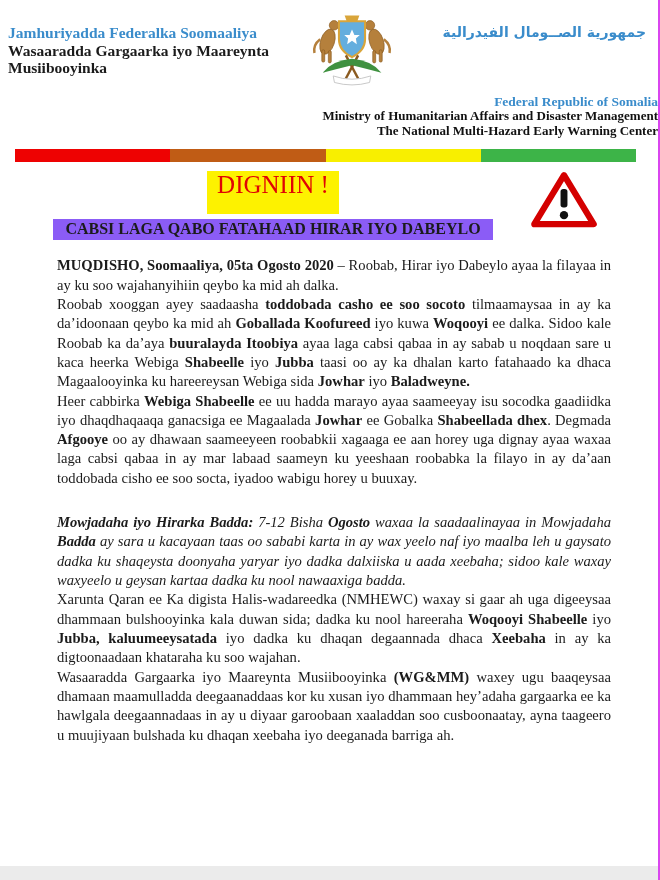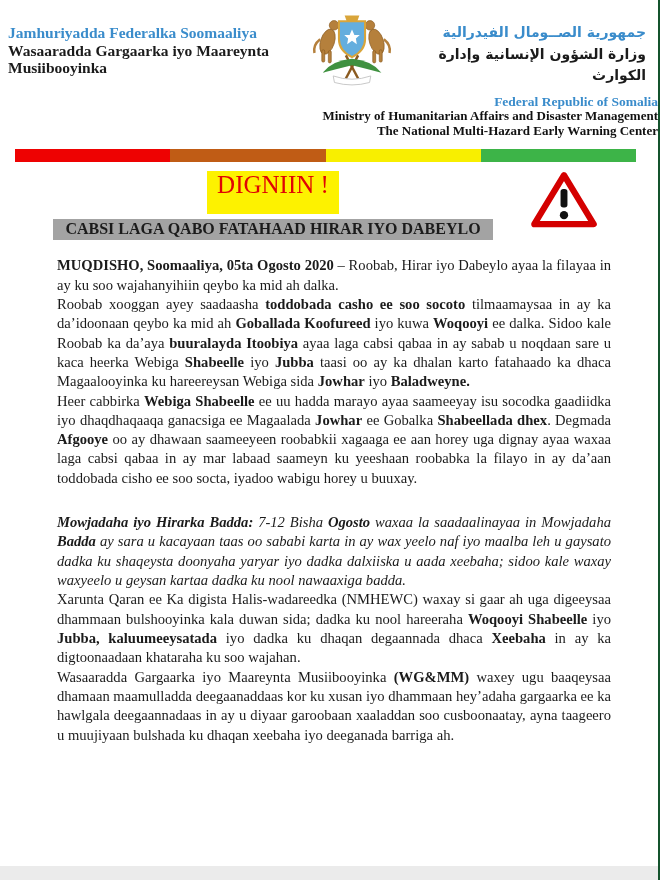--- a/index.html
+++ b/index.html
@@ -4,21 +4,21 @@
 <style>
   html,body { margin:0; padding:0; background:#ffffff; }
   .page {
     position:relative;
     width:660px; height:880px;
     margin:0 auto;
     background:#ffffff;
     font-family:"Liberation Serif", serif;
     color:#1b1b1b;
     box-sizing:border-box;
-    border-right:2px solid #14532d;
+    border-right:2px solid #d946ef;
     overflow:hidden;
   }
   
   .hdr { display:flex; align-items:flex-start; padding:24px 6px 0 8px; }
   .hdr-left { width:292px; font-weight:bold; font-size:15.5px; line-height:1.13; letter-spacing:0; }
   .hdr-left .blue { color:#3a8ccb; }
   .hdr-emblem { width:104px; text-align:center; margin-top:-16px; flex:0 0 auto; }
   .hdr-right {
     flex:1; text-align:right; direction:rtl;
     font-family:"DejaVu Sans", sans-serif;
@@ -80,41 +80,40 @@
 
         <path d="M60,62 q-24,2 -36,17 q20,-5 36,-9 Z" fill="#3f9140"></path>
         <path d="M60,62 q24,2 36,17 q-20,-5 -36,-9 Z" fill="#3f9140"></path>
 
         <path d="M37,83 q23,8 46,0 l-1.5,8 q-21.5,6 -43,0 Z" fill="#ffffff" stroke="#bdbdbd" stroke-width="1"></path>
       </svg>
     </div>
 
     <div class="hdr-right">
       <div class="blue">جمهورية الصــومال الفيدرالية</div>
-      <div>وزارة الشؤون الإنسانية وإدارة الكوارث</div>
     </div>
   </header>
 
   <div class="hdr-center">
     <div class="federal">Federal Republic of Somalia</div>
     <div class="l2">Ministry of Humanitarian Affairs and Disaster Management</div>
     <div class="l3">The National Multi-Hazard Early Warning Center</div>
   </div>
 
   <div class="alert-bar">
       <div style="background: rgb(238, 2, 2);"></div>
       <div style="background: rgb(192, 92, 21);"></div>
       <div style="background: rgb(248, 239, 0);"></div>
       <div style="background: rgb(61, 180, 72);"></div>
     </div>
 
   <section class="warning-block">
     <div class="warning-center">
       <span class="digniin" style="color: rgb(224, 4, 4); background: rgb(253, 242, 0);">DIGNIIN !</span><br>
-      <span class="subtitle" style="background: #a3a3a3;">CABSI LAGA QABO FATAHAAD HIRAR IYO DABEYLO</span>
+      <span class="subtitle" style="background: #8b5cf6;">CABSI LAGA QABO FATAHAAD HIRAR IYO DABEYLO</span>
     </div>
     <span class="triangle">
       <svg viewBox="0 0 100 84" width="76" height="58" aria-hidden="true">
         <path d="M50 6 L93 77 L7 77 Z" fill="#ffffff" stroke="#d40000" stroke-width="9" stroke-linejoin="round"></path>
         <rect x="45" y="26" width="10" height="27" rx="4" fill="#111"></rect>
         <circle cx="50" cy="64" r="6" fill="#111"></circle>
       </svg>
     </span>
   </section>
 

